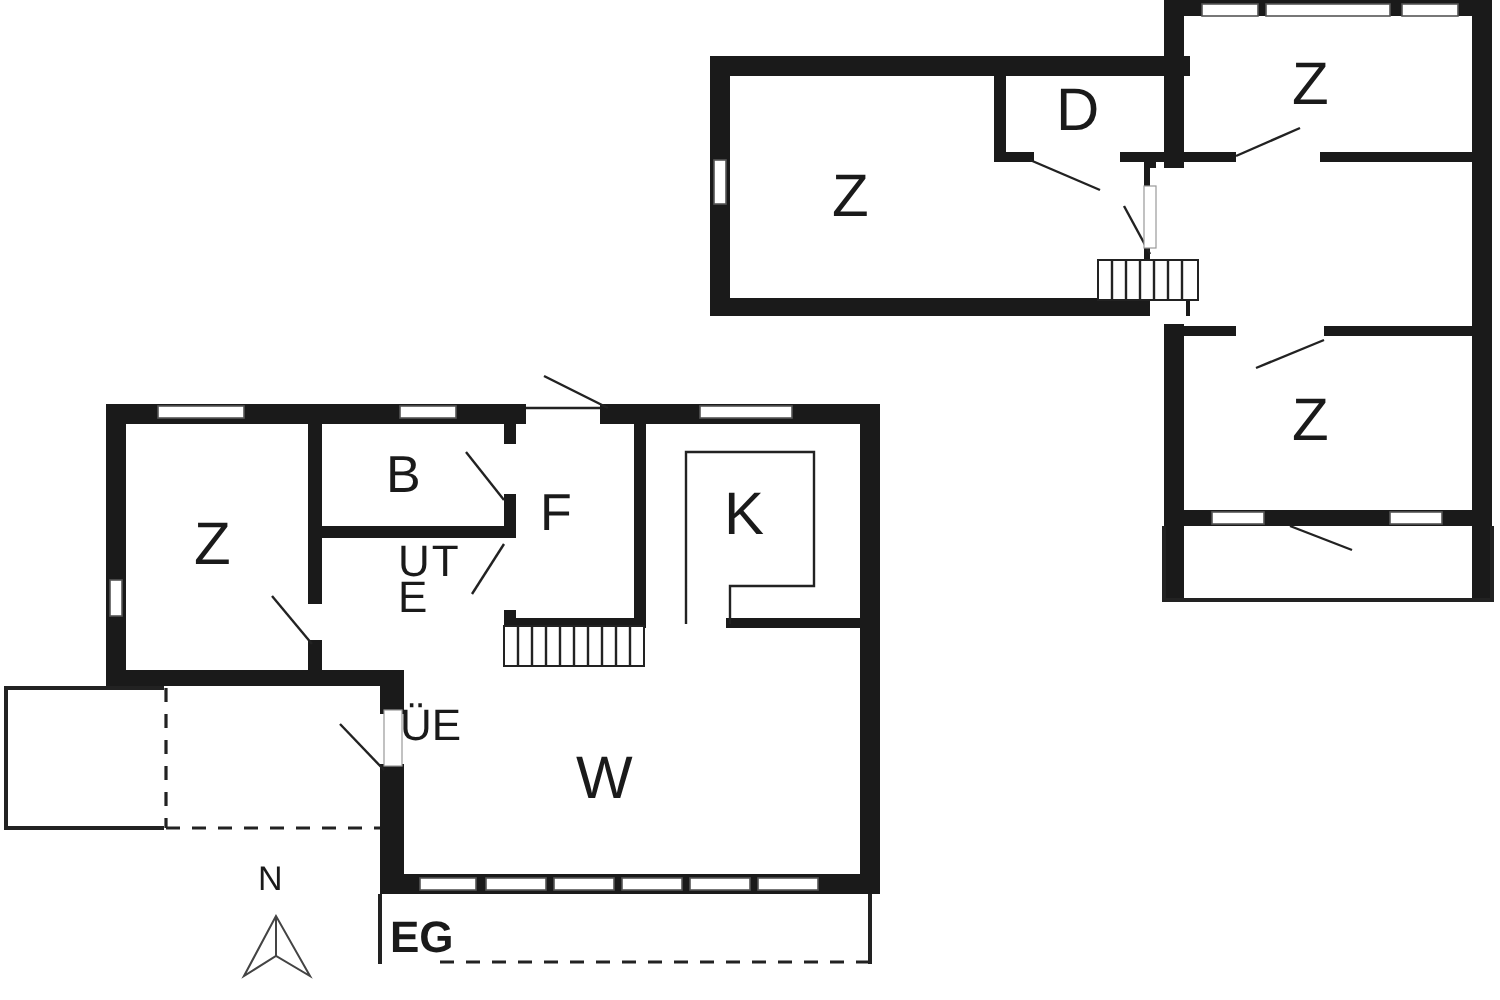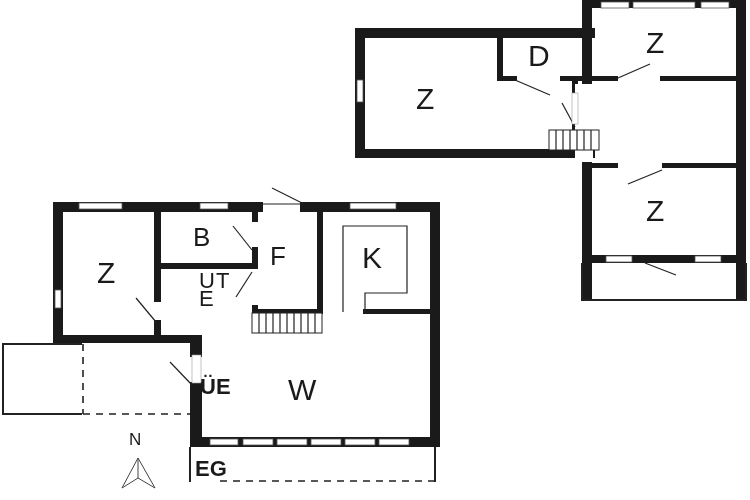--- a/index.html
+++ b/index.html
@@ -160,20 +160,20 @@
   </g>
 </svg>
 
 <div class="lbl big" style="left:97px; top:258px;">Z</div>
 <div class="lbl mid" style="left:193px; top:224px;">B</div>
 <div class="lbl mid" style="left:270px; top:243px;">F</div>
 <div class="lbl big" style="left:362px; top:243px;">K</div>
 <div class="lbl big" style="left:288px; top:375px;">W</div>
 <div class="lbl small" style="left:199px; top:270px; letter-spacing:1px;">UT</div>
 <div class="lbl small" style="left:199px; top:288px;">E</div>
-<div class="lbl small" style="left:200px; top:376px;font-weight:bold;">ÜE</div>
+<div class="lbl small" style="left:200px; top:352px;">ÜE</div>
 <div class="lbl small" style="left:195px; top:458px;font-weight:bold;">EG</div>
 <div class="lbl" style="left:129px; top:431px; font-size:17px;">N</div>
 
 <div class="lbl big" style="left:416px; top:84px;">Z</div>
 <div class="lbl big" style="left:528px; top:41px;">D</div>
 <div class="lbl big" style="left:646px; top:28px;">Z</div>
 <div class="lbl big" style="left:646px; top:196px;">Z</div>
 
 </body></html>

